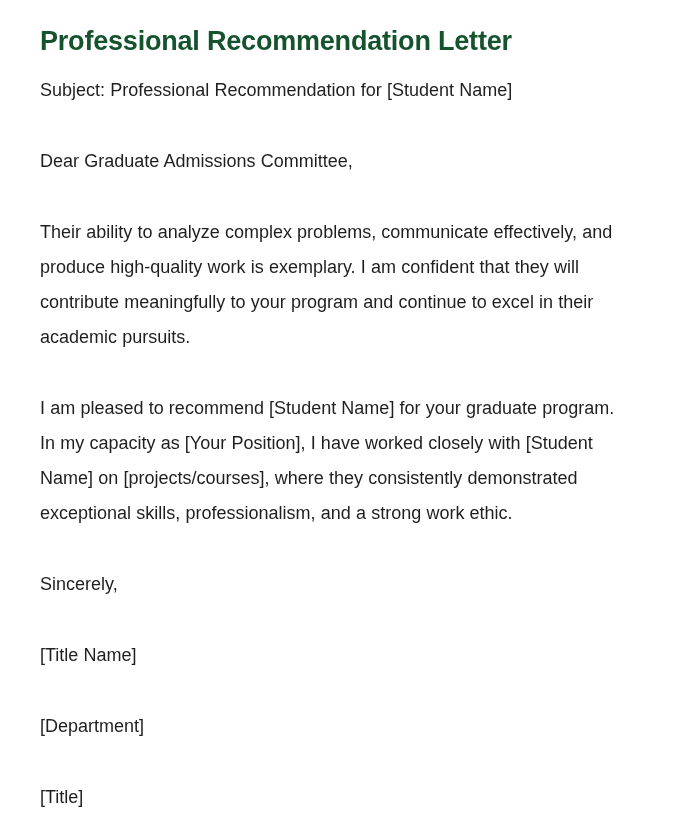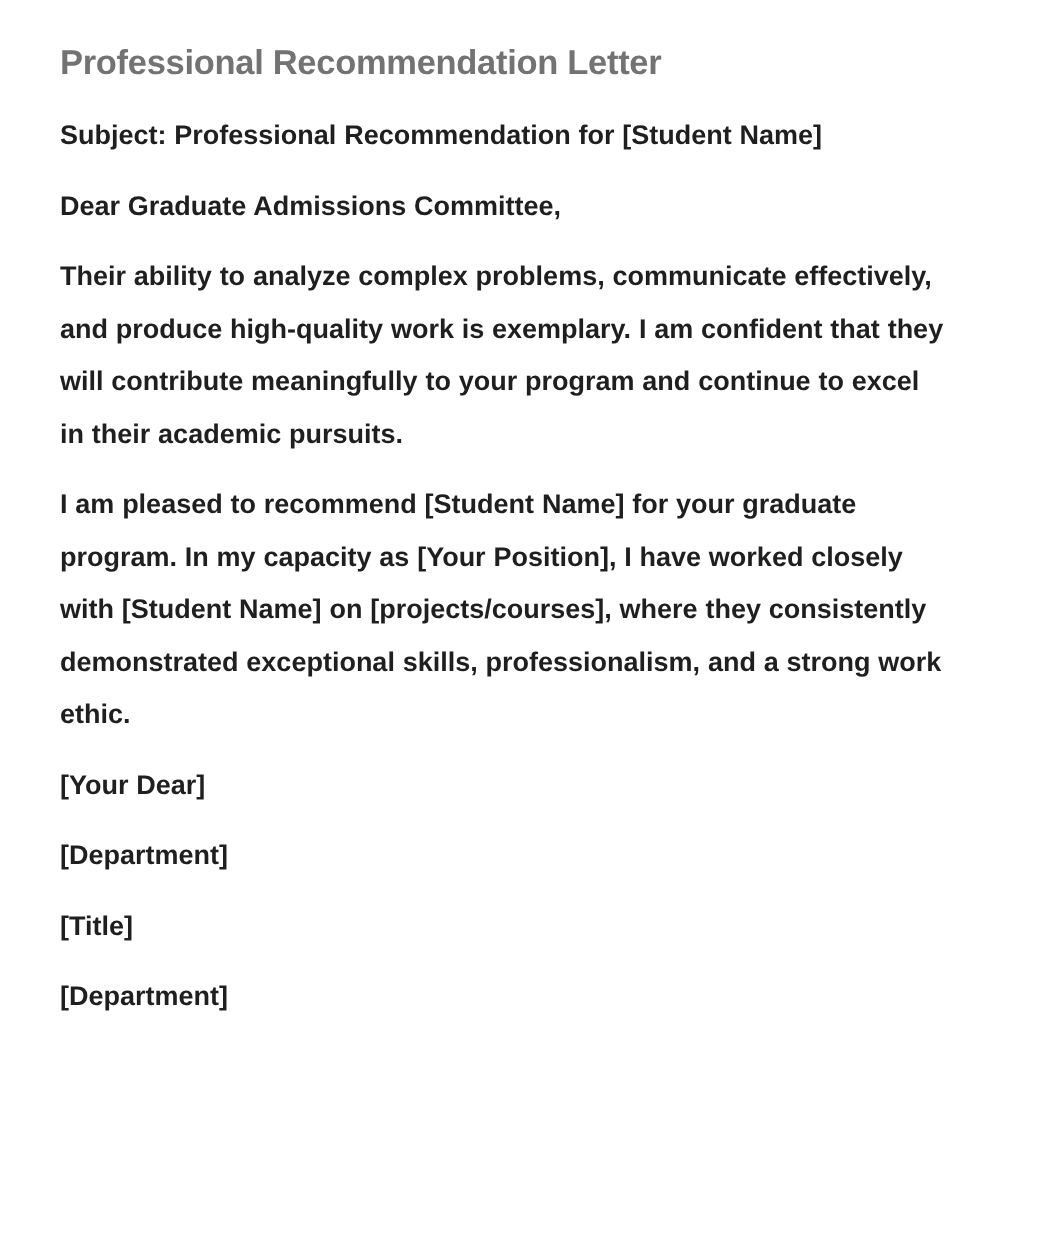--- a/index.html
+++ b/index.html
@@ -17,38 +17,38 @@
   }
   .page {
     box-sizing: border-box;
     width: 700px;
     height: 837px;
     padding: 24px 68px 0 40px;
     background: #ffffff;
   }
   .doc-title {
     margin: 0 0 11px 0;
-    font-size: 23px;
+    font-size: 27px;
     font-weight: 700;
     line-height: 34px;
     letter-spacing: -0.2px;
-    color: #737373;
+    color: #14532d;
   }
   .para {
     margin: 0;
     padding: 0;
     font-size: 18px;
-    font-weight: 700;
+    font-weight: 400;
     line-height: 35px;
     color: #1f1f1f;
     max-width: 592px;
     word-spacing: 0.2px;
   }
   .para + .para {
-    margin-top: 12px;
+    margin-top: 36px;
   }
   .subject-line {
     margin-top: 15px;
   }
   .salutation {
     margin-top: 20px;
   }
   .sign-line {
     margin-top: 20px;
   }
@@ -61,22 +61,23 @@
   <h1 class="doc-title">Professional Recommendation Letter</h1>
 
   <p class="para subject-line">Subject: Professional Recommendation for [Student Name]</p>
 
   <p class="para salutation">Dear Graduate Admissions Committee,</p>
 
   <p class="para">Their ability to analyze complex problems, communicate effectively, and produce high-quality work is exemplary. I am confident that they will contribute meaningfully to your program and continue to excel in their academic pursuits.</p>
 
   <p class="para">I am pleased to recommend [Student Name] for your graduate program. In my capacity as [Your Position], I have worked closely with [Student Name] on [projects/courses], where they consistently demonstrated exceptional skills, professionalism, and a strong work ethic.</p>
 
+  <p class="para">Sincerely,</p>
 
-  <p class="para sign-line">[Your Dear]</p>
+  <p class="para sign-line">[Title Name]</p>
 
   <p class="para sign-line">[Department]</p>
 
   <p class="para sign-line">[Title]</p>
 
   <p class="para sign-line">[Department]</p>
 
 </div>
 
 </body></html>

